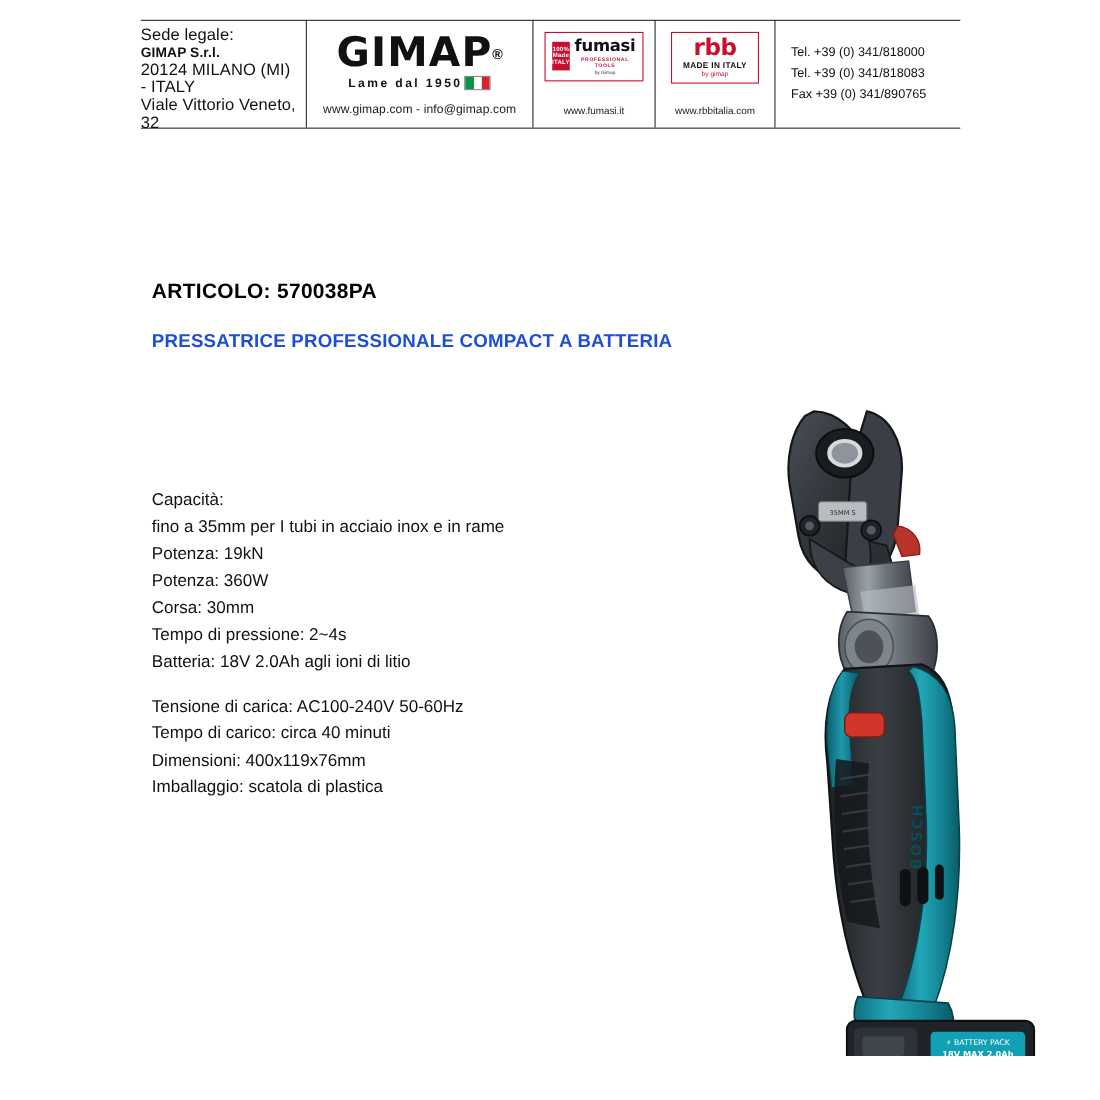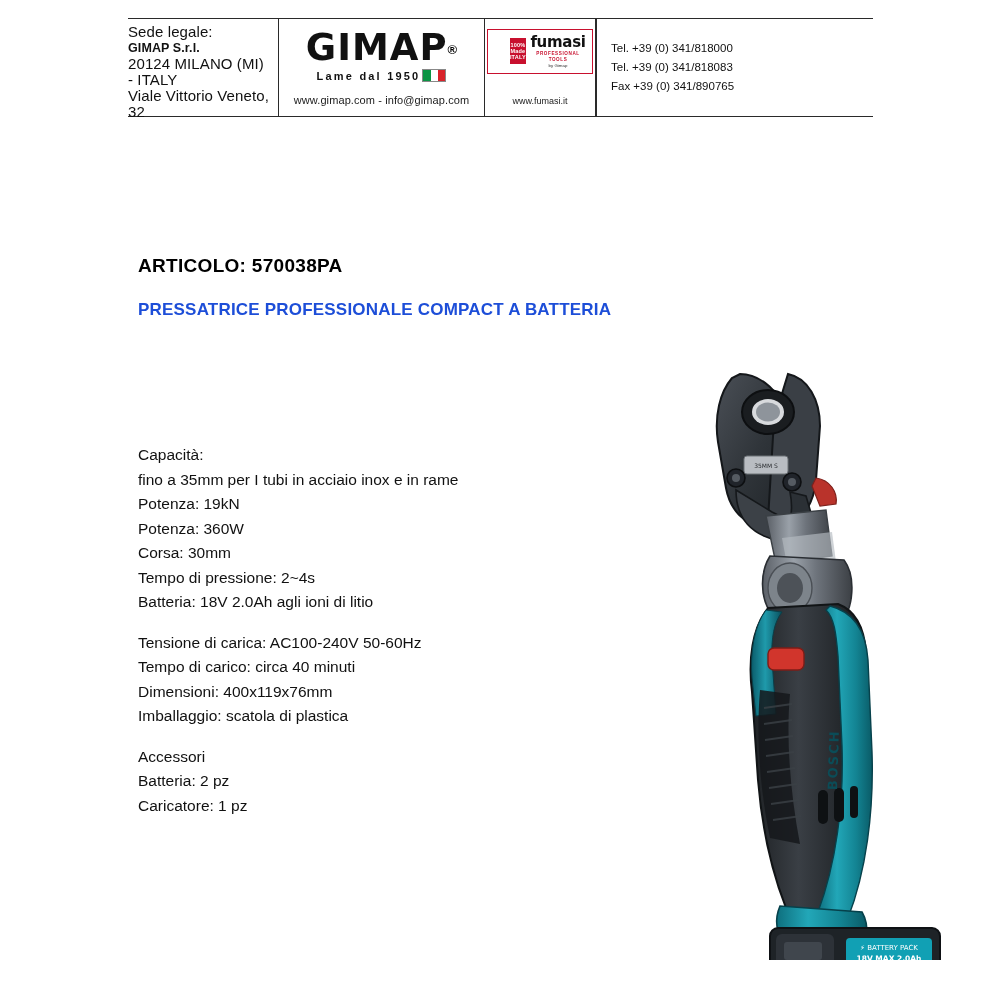--- a/index.html
+++ b/index.html
@@ -113,21 +113,21 @@
   }
 
   
   .fumasi {
     width: 110px;
     align-items: center;
     text-align: center;
   }
   .fumasi-logo {
     border: 1.5px solid #c8102e;
-    padding: 3px 6px 4px 22px;
+    padding: 3px 6px 4px 6px;
     display: flex;
     align-items: center;
     gap: 4px;
     background: #fff;
   }
   .fumasi-mark {
     width: 17px;
     height: 26px;
     background: #c8102e;
     color: #fff;
@@ -311,20 +311,28 @@
         <span class="fumasi-name">fumasi</span>
         <div class="fumasi-tag">PROFESSIONAL TOOLS</div>
         <div class="fumasi-tag2">by Gimap</div>
       </span>
     </div>
     <div class="fumasi-url">www.fumasi.it</div>
   </div>
 
   <div class="hdr-sep"></div>
 
+  <div class="hdr-cell rbb">
+    <div class="rbb-logo">
+      <div class="rbb-word">rbb</div>
+      <div class="rbb-made">MADE IN ITALY</div>
+      <div class="rbb-by">by gimap</div>
+    </div>
+    <div class="rbb-url">www.rbbitalia.com</div>
+  </div>
 
   <div class="hdr-sep"></div>
 
   <div class="hdr-cell phones">
     <div class="line">Tel. +39 (0) 341/818000</div>
     <div class="line">Tel. +39 (0) 341/818083</div>
     <div class="line">Fax +39 (0) 341/890765</div>
   </div>
 </div>
 
@@ -339,25 +347,20 @@
     <div class="row">Potenza: 360W</div>
     <div class="row">Corsa: 30mm</div>
     <div class="row">Tempo di pressione: 2~4s</div>
     <div class="row">Batteria: 18V 2.0Ah agli ioni di litio</div>
   </div>
   <div class="para">
     <div class="row">Tensione di carica: AC100-240V 50-60Hz</div>
     <div class="row">Tempo di carico: circa 40 minuti</div>
     <div class="row">Dimensioni: 400x119x76mm</div>
     <div class="row">Imballaggio: scatola di plastica</div>
-  </div>
-  <div class="para">
-    <div class="row">Accessori</div>
-    <div class="row">Batteria: 2 pz</div>
-    <div class="row">Caricatore: 1 pz</div>
   </div>
 </div>
 
 <div class="product">
 <svg viewBox="0 0 330 600" width="330" height="600" xmlns="http://www.w3.org/2000/svg">
   <defs>
     <linearGradient id="steel" x1="0" y1="0" x2="1" y2="0">
       <stop offset="0%" stop-color="#5a5f66"></stop>
       <stop offset="35%" stop-color="#9aa1a9"></stop>
       <stop offset="60%" stop-color="#6e747c"></stop>

